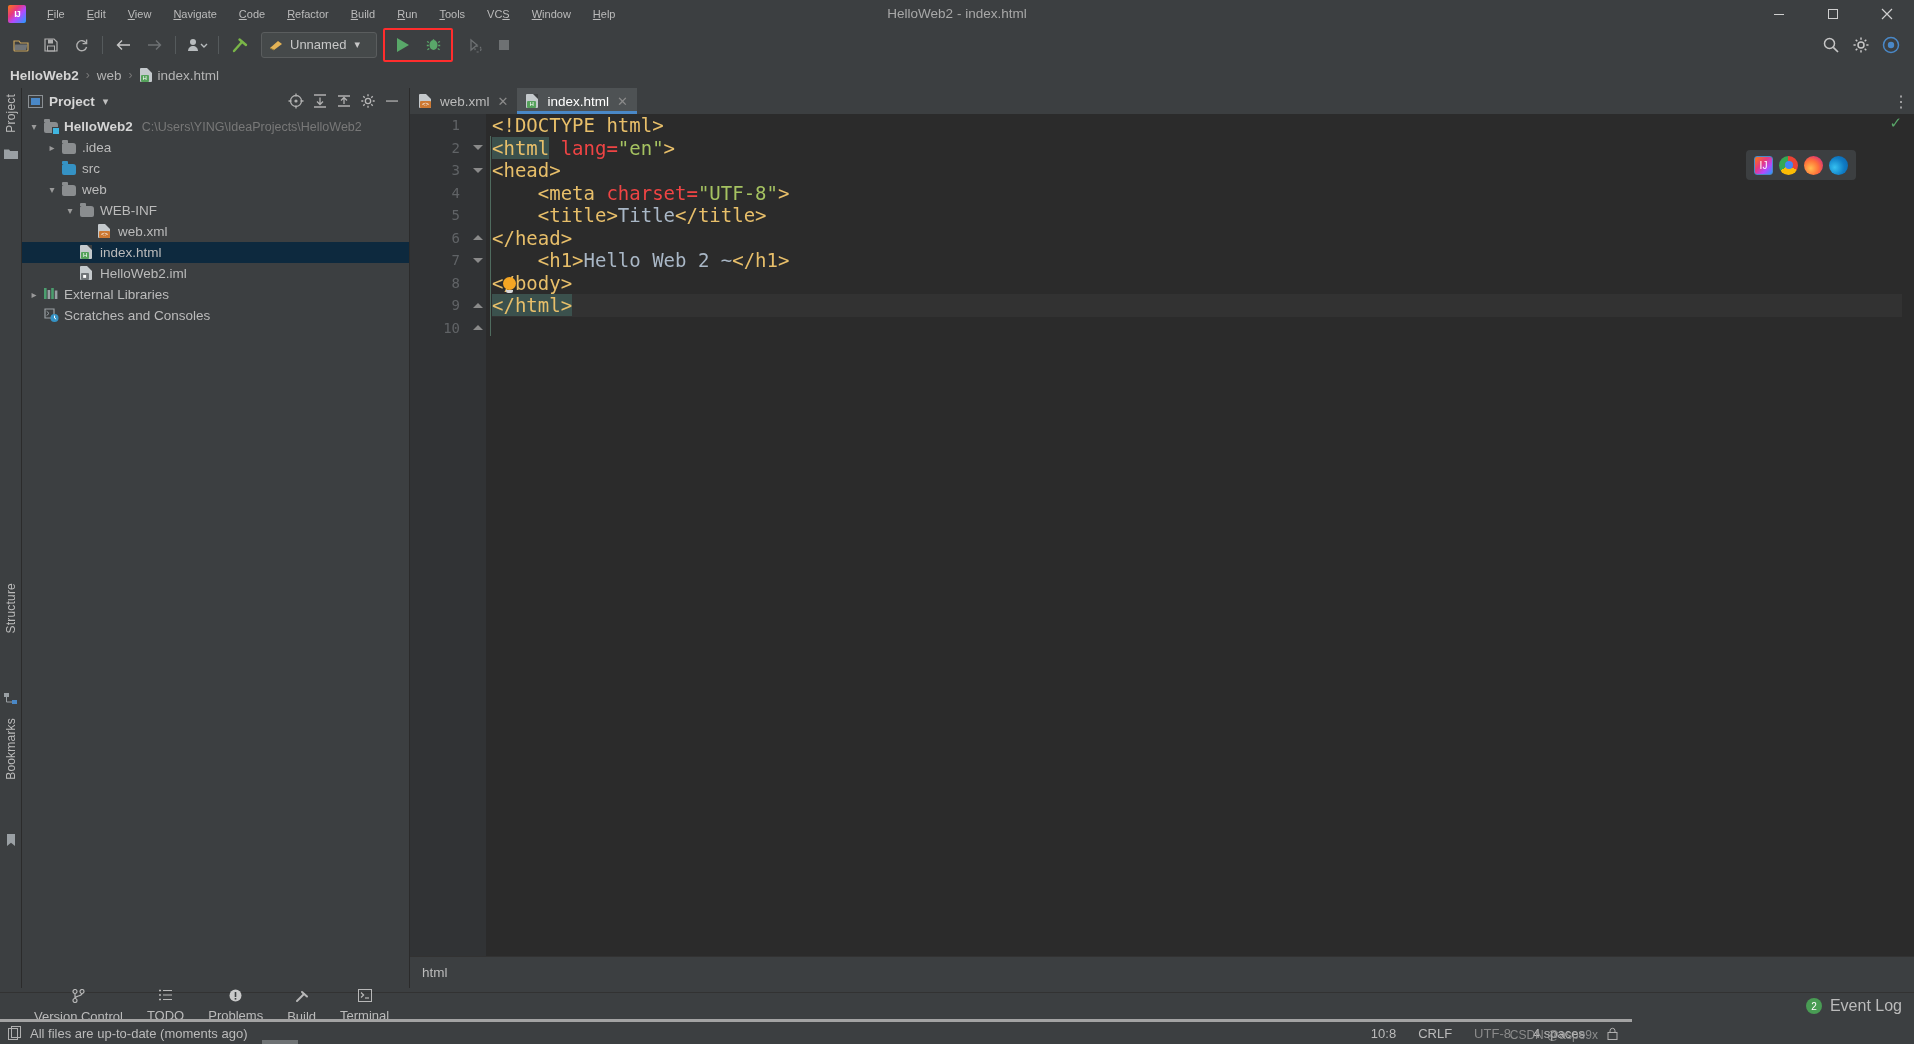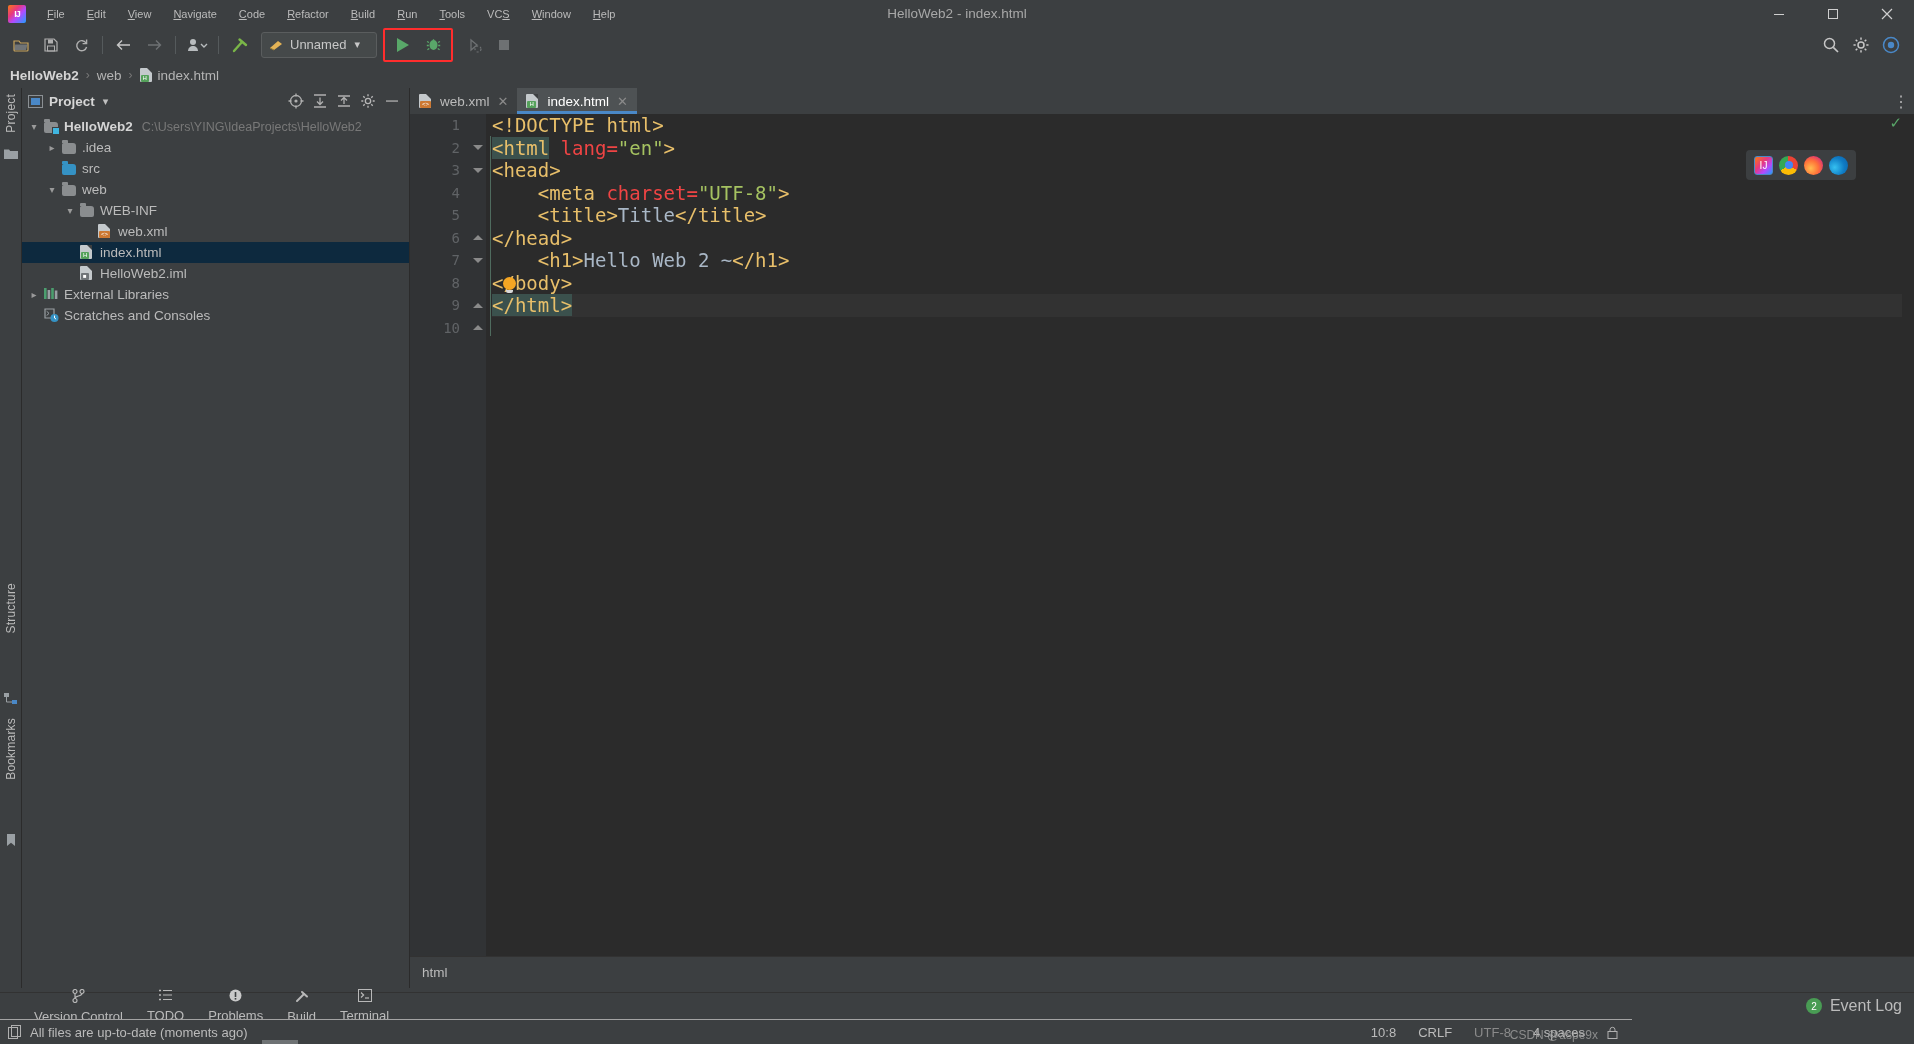--- a/index.html
+++ b/index.html
@@ -167,21 +167,21 @@
     display:flex; align-items:center; padding-left:22px; border-top:1px solid #323232;
   }
   .bb-item { display:flex; align-items:center; gap:6px; font-size:13px; color:#bbbbbb; padding:3px 12px;flex-direction:column; }
   .bb-right { margin-left:auto; display:flex; align-items:center; gap:8px; padding-right:12px; }
   .evt-badge { background:#499c54; color:#fff; border-radius:50%; width:16px; height:16px; font-size:10px;
                display:flex; align-items:center; justify-content:center; }
 
   
   .statusbar {
     position:absolute; left:0; bottom:0; width:1632px; height:25px; background:#3c3f41;
-    display:flex; align-items:center; padding-left:8px; border-top:1px solid #a3a3a3;
+    display:flex; align-items:center; padding-left:8px; border-top:3px solid #a3a3a3;
   }
   .sb-left { display:flex; align-items:center; gap:8px; font-size:13px; color:#bbbbbb; }
   .sb-right { margin-left:auto; display:flex; align-items:center; gap:22px; font-size:13px; color:#bbbbbb; padding-right:14px;}
   .sb-dim { color:#8a8a8a; }
   .watermark { position:absolute; right:34px; bottom:2px; font-size:12px; color:#9a9a9a; opacity:.85; }
   .progress-nub { position:absolute; left:262px; bottom:0px; width:36px; height:4px; background:#6e7274; }
 
   svg { display:block; }
 </style>
 </head>

